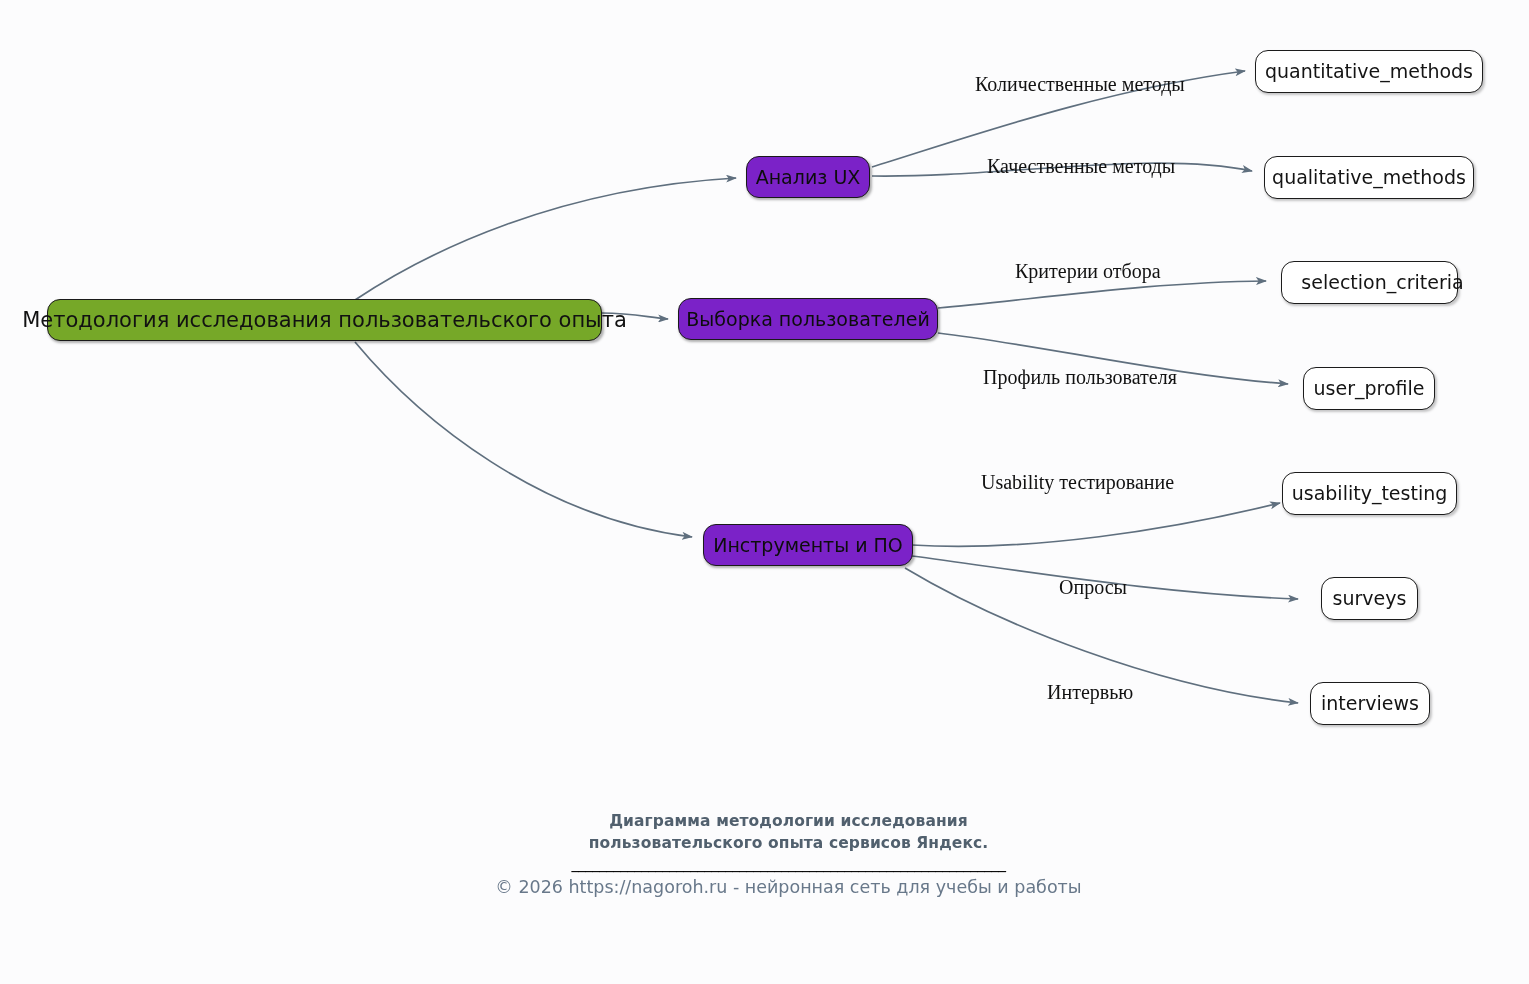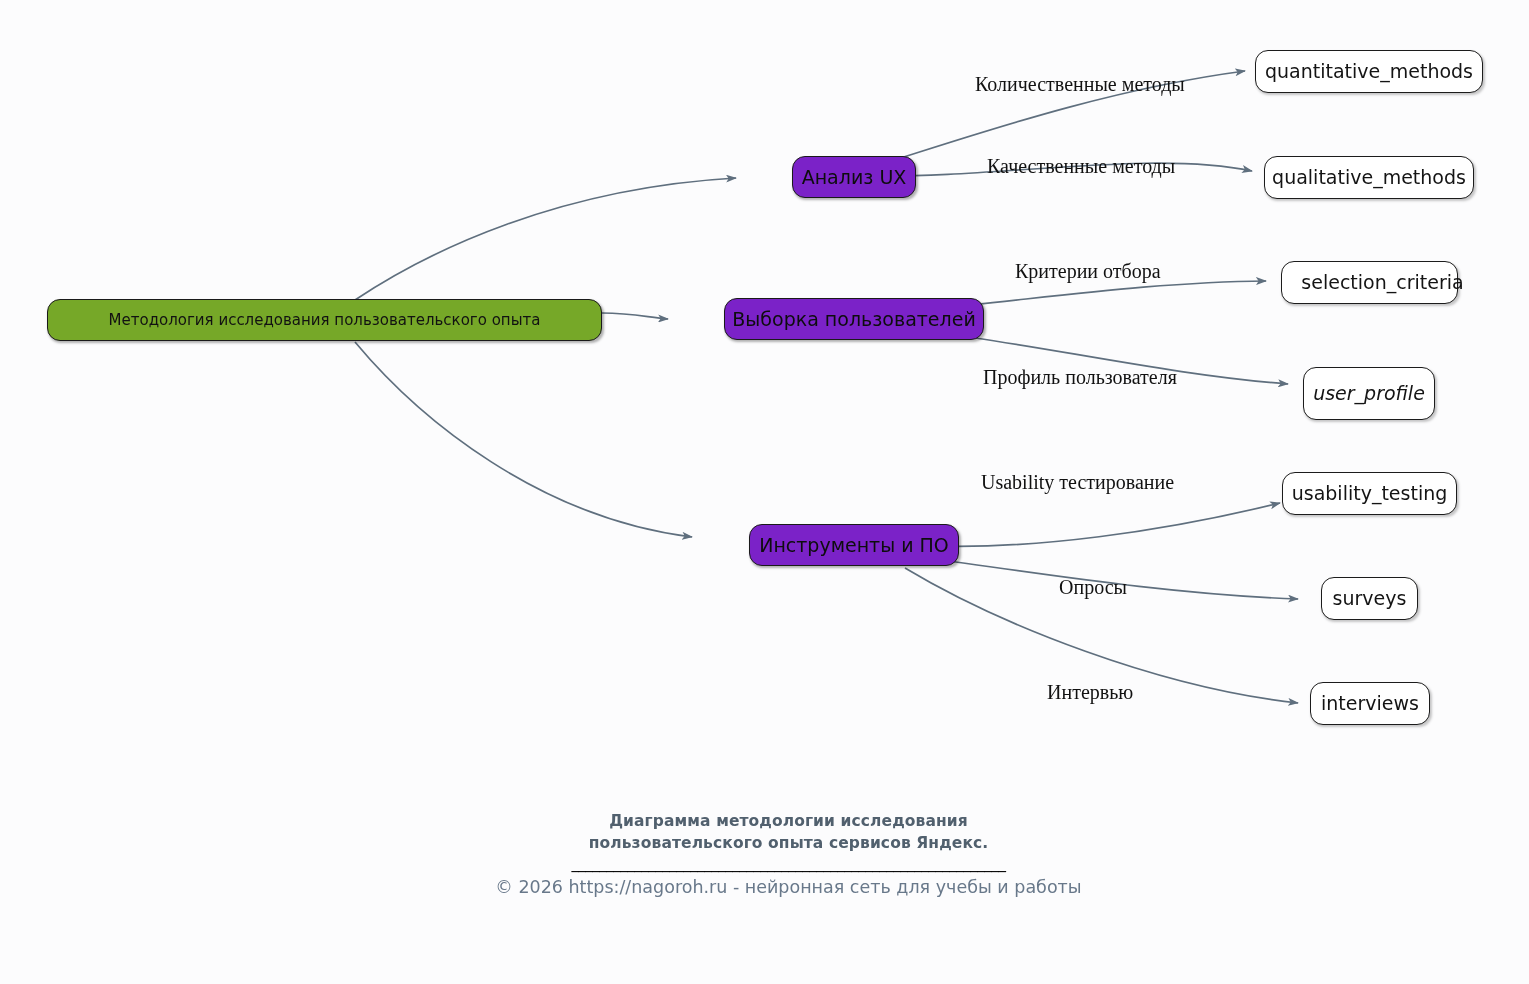--- a/index.html
+++ b/index.html
@@ -31,30 +31,29 @@
     align-items: center;
     justify-content: center;
     border-radius: 13px;
     white-space: nowrap;
     line-height: 1;
   }
   .node-root {
     background: #76a828;
     border: 1.6px solid #1a1a1a;
     color: #121212;
-    font-size: 15px;
+    font-size: 21px;
     box-shadow: 1.5px 2px 2.5px rgba(0,0,0,0.30);
   }
   .node-branch {
     background: #7b22c8;
     border: 1.6px solid #1a1a1a;
     color: #0d0d0d;
     font-size: 19px;
     box-shadow: 1.5px 2px 2.5px rgba(0,0,0,0.30);
-    margin-left: 46px;
   }
   .node-leaf {
     background: #ffffff;
     border: 1.6px solid #1c1c1c;
     color: #141414;
     font-size: 19px;
     box-shadow: 1.5px 2px 2.5px rgba(0,0,0,0.22);
   }
   .edge-label {
     position: absolute;
@@ -144,21 +143,21 @@
   </div>
 
   <div class="node node-leaf" style="left:1264px; top:156px; width:210px; height:43px;">
     <span>qualitative_methods</span>
   </div>
 
   <div class="node node-leaf" style="left:1281px; top:261px; width:177px; height:43px;padding-left:26px;">
     <span>selection_criteria</span>
   </div>
 
-  <div class="node node-leaf" style="left:1303px; top:367px; width:132px; height:53px;font-style:italic;">
+  <div class="node node-leaf" style="left:1303px; top:367px; width:132px; height:43px;">
     <span>user_profile</span>
   </div>
 
   <div class="node node-leaf" style="left:1282px; top:472px; width:175px; height:43px;">
     <span>usability_testing</span>
   </div>
 
   <div class="node node-leaf" style="left:1321px; top:577px; width:97px; height:43px;">
     <span>surveys</span>
   </div>

